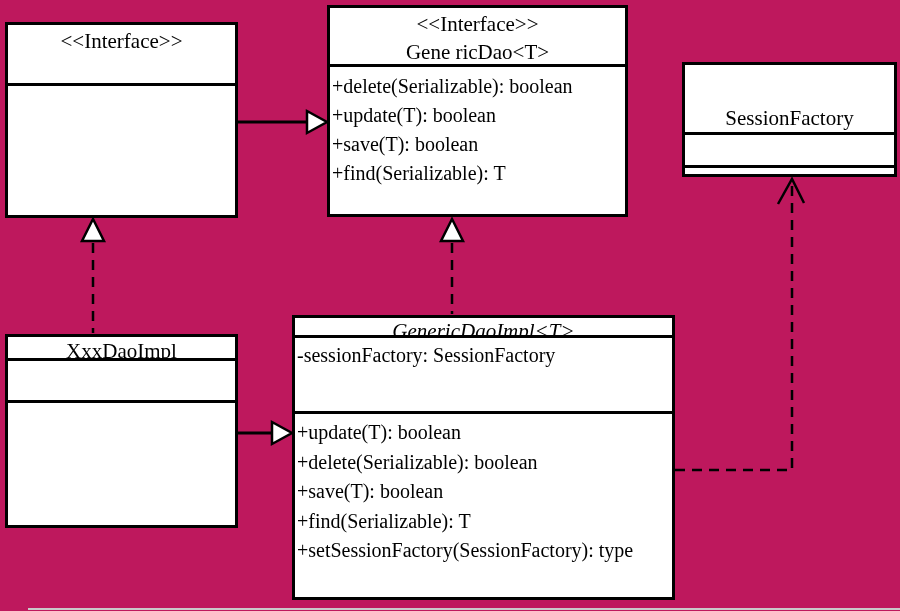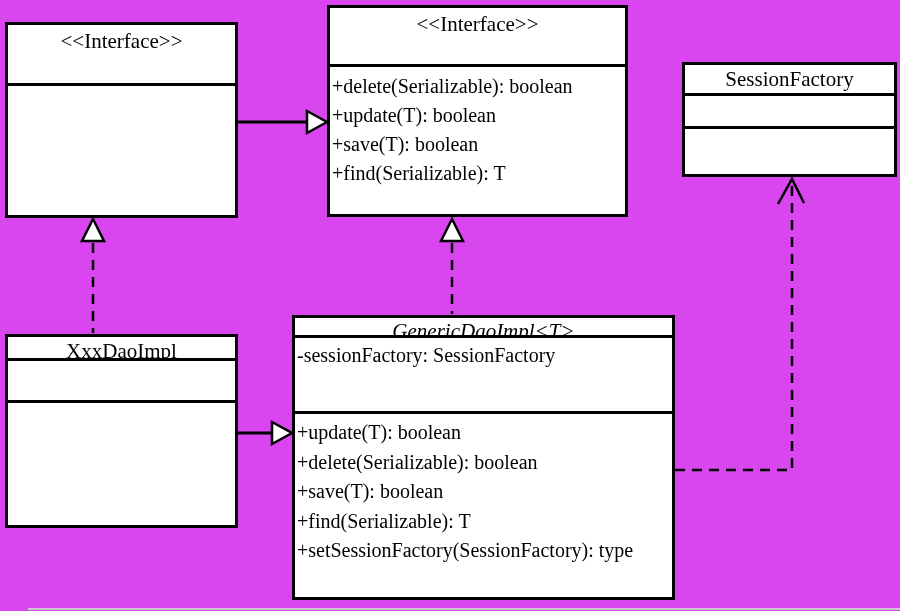--- a/index.html
+++ b/index.html
@@ -4,21 +4,21 @@
 <style>
   html, body {
     margin: 0;
     padding: 0;
     background: #ffffff;
   }
   .canvas {
     position: relative;
     width: 900px;
     height: 611px;
-    background: #d946ef;
+    background: #be185d;
     font-family: "Liberation Serif", "DejaVu Serif", serif;
     color: #000000;
     overflow: hidden;
   }
   .connectors {
     position: absolute;
     left: 0;
     top: 0;
     width: 900px;
     height: 611px;
@@ -63,21 +63,21 @@
 
   
   #box-xxxdao        { left: 5px;   top: 22px;  width: 233px; height: 196px; }
   #box-xxxdao .title-comp { height: 61px; padding-top: 2px; }
 
   #box-genericdao    { left: 327px; top: 5px;   width: 301px; height: 212px; }
   #box-genericdao .title-comp { height: 59px; padding-top: 2px; }
   #box-genericdao .stereotype, #box-genericdao .classname { line-height: 28px; }
 
   #box-sessionfactory { left: 682px; top: 62px; width: 215px; height: 115px; }
-  #box-sessionfactory .title-comp { height: 31px; }
+  #box-sessionfactory .title-comp { height: 31px; margin-top: 39px; }
   #box-sessionfactory .classname  { line-height: 28px; }
   #box-sessionfactory .mid-comp   { height: 33px; }
 
   #box-xxxdaoimpl    { left: 5px;   top: 334px; width: 233px; height: 194px; }
   #box-xxxdaoimpl .title-comp { height: 24px; }
   #box-xxxdaoimpl .attrs-empty { height: 42px; }
 
   #box-genericdaoimpl { left: 292px; top: 315px; width: 383px; height: 285px; }
   #box-genericdaoimpl .title-comp { height: 20px; }
   #box-genericdaoimpl .classname  { line-height: 27px; font-style: italic; }
@@ -130,20 +130,21 @@
   <div class="uml-class" id="box-xxxdao">
     <div class="compartment title-comp divided">
       <div class="stereotype">&lt;&lt;Interface&gt;&gt;</div>
     </div>
     <div class="compartment grow"></div>
   </div>
 
   <div class="uml-class" id="box-genericdao">
     <div class="compartment title-comp divided">
       <div class="stereotype">&lt;&lt;Interface&gt;&gt;</div>
+      <div class="classname">Gene ricDao&lt;T&gt;</div>
     </div>
     <div class="compartment members methods grow">
         <div class="member">+delete(Serializable): boolean</div>
         <div class="member">+update(T): boolean</div>
         <div class="member">+save(T): boolean</div>
         <div class="member">+find(Serializable): T</div>
       </div>
   </div>
 
   <div class="uml-class" id="box-sessionfactory">

